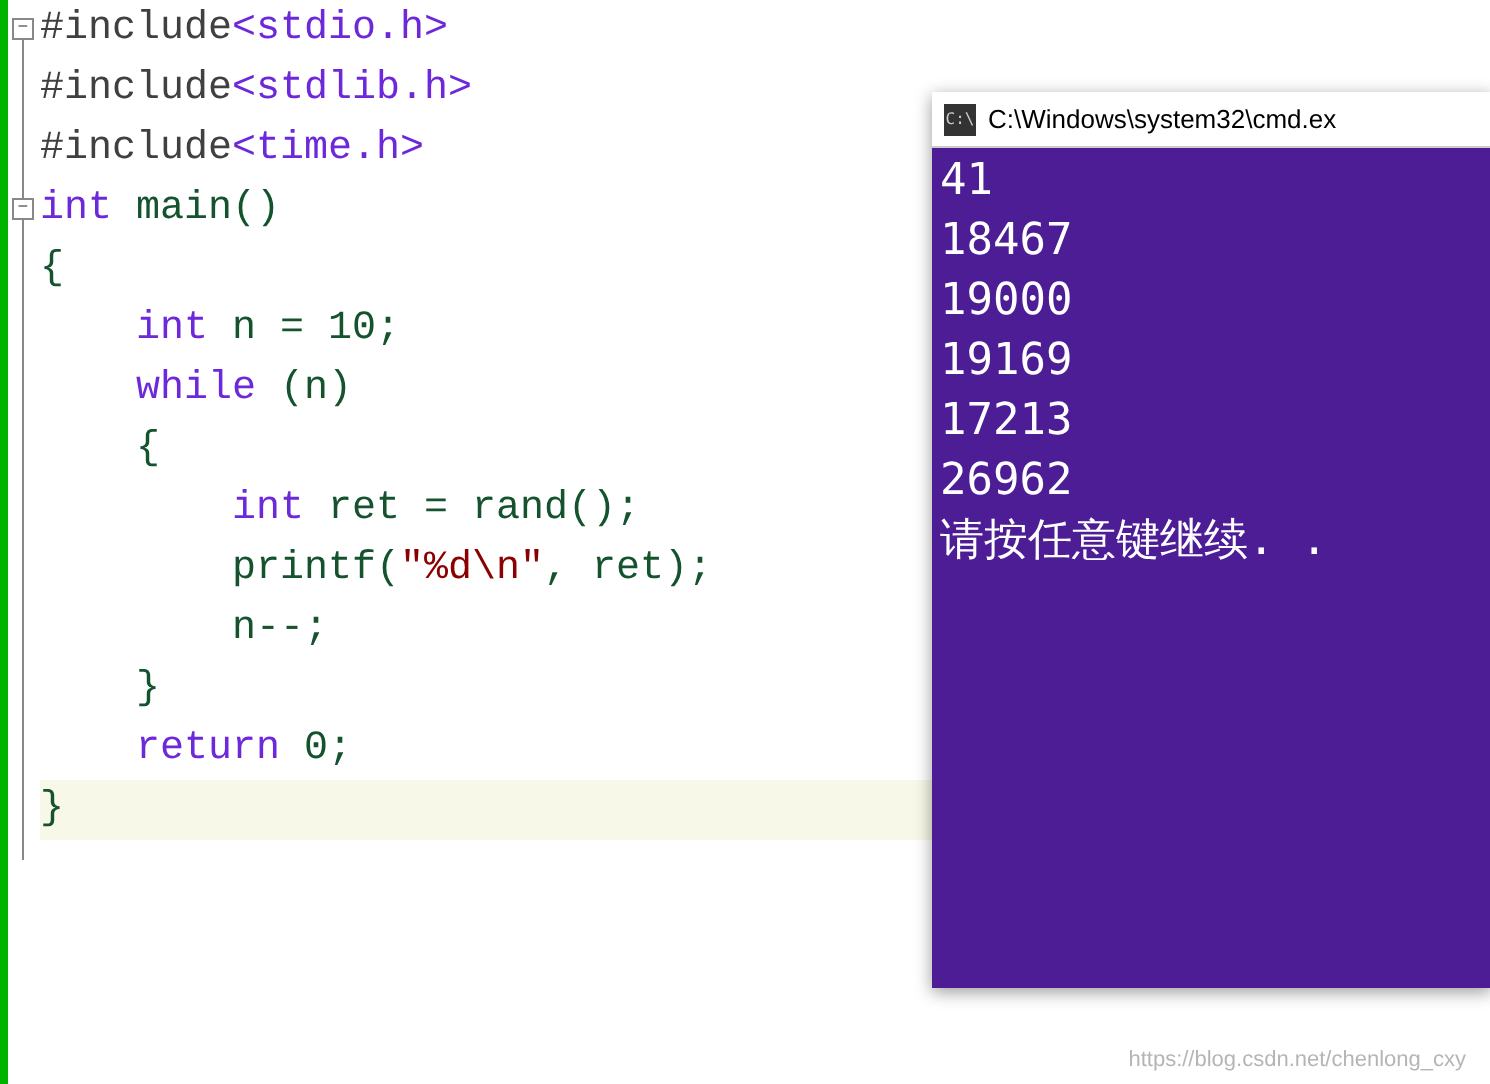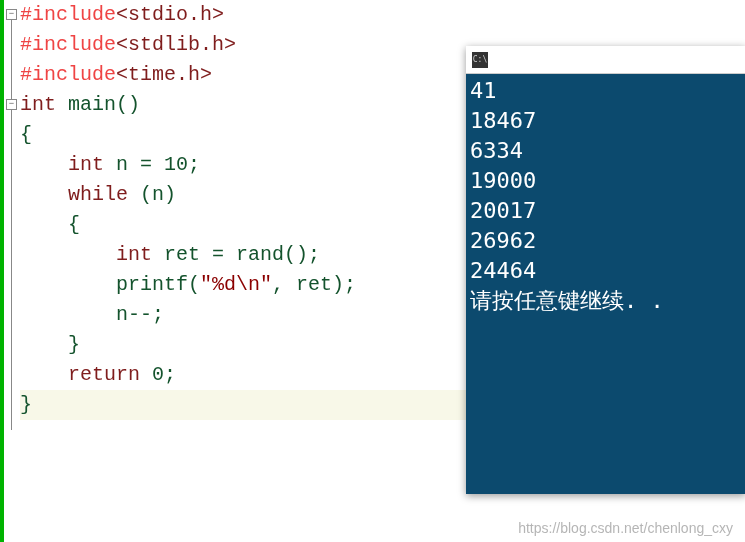--- a/index.html
+++ b/index.html
@@ -40,22 +40,22 @@
       left: 7px;
       width: 1px;
       background: #888;
     }
     .code-area {
       flex: 1;
       padding-left: 2px;
       line-height: 30px;
       white-space: pre;
     }
-    .kw-blue { color: #7f1d1d; }
-    .kw-brown { color: #ef4444; }
+    .kw-blue { color: #6d28d9; }
+    .kw-brown { color: #404040; }
     .str { color: #8b0000; }
     .plain { color: #14532d; }
     .hl-line { background: #f8f8e8; }
     
     .console-window {
       position: absolute;
       top: 46px;
       left: 466px;
       width: 280px;
       background: #000;
@@ -78,61 +78,61 @@
       background: #333;
       margin-right: 6px;
       display: flex;
       align-items: center;
       justify-content: center;
       font-size: 8px;
       color: #ccc;
       font-family: monospace;
     }
     .console-body {
-      background: #0c4a6e;
+      background: #4c1d95;
       color: #fff;
       font-family: 'NSimSun', 'SimSun', Consolas, monospace;
       font-size: 22px;
       line-height: 30px;
       padding: 2px 4px;
       min-height: 420px;
     }
     .console-line { white-space: nowrap; }
     
     .watermark {
       position: absolute;
       bottom: 6px;
       right: 12px;
       font-family: 'Microsoft YaHei', sans-serif;
-      font-size: 14px;
+      font-size: 11px;
       color: rgba(150,150,150,0.7);
     }
   </style>
 </head>
 <body>
 
 <div class="editor">
   <div class="gutter" id="gutter">
       <div class="fold-icon" style="top: 9px;">−</div>
       <div class="fold-icon" style="top: 99px;">−</div>
       <div class="fold-line" style="top: 20px; height: 80px;"></div>
       <div class="fold-line" style="top: 110px; height: 320px;"></div>
     </div>
   <div class="code-area" id="code"><div><span class="kw-brown">#include</span><span class="kw-blue">&lt;stdio.h&gt;</span></div><div><span class="kw-brown">#include</span><span class="kw-blue">&lt;stdlib.h&gt;</span></div><div><span class="kw-brown">#include</span><span class="kw-blue">&lt;time.h&gt;</span></div><div><span class="kw-blue">int</span><span class="plain"> main()</span></div><div><span class="plain">{</span></div><div><span class="plain">    </span><span class="kw-blue">int</span><span class="plain"> n = 10;</span></div><div><span class="plain">    </span><span class="kw-blue">while</span><span class="plain"> (n)</span></div><div><span class="plain">    {</span></div><div><span class="plain">        </span><span class="kw-blue">int</span><span class="plain"> ret = rand();</span></div><div><span class="plain">        printf(</span><span class="str">"%d\n"</span><span class="plain">, ret);</span></div><div><span class="plain">        n--;</span></div><div><span class="plain">    }</span></div><div><span class="plain">    </span><span class="kw-blue">return</span><span class="plain"> 0;</span></div><div class="hl-line"><span class="plain">}</span></div></div>
 </div>
 
 <div class="console-window">
   <div class="console-titlebar">
     <span class="console-icon">C:\</span>
+    <span>C:\Windows\system32\cmd.ex</span>
   </div>
   <div class="console-body" id="console-body">
       <div class="console-line">41</div>
       <div class="console-line">18467</div>
-      <div class="console-line">6334</div>
       <div class="console-line">19000</div>
-      <div class="console-line">20017</div>
+      <div class="console-line">19169</div>
+      <div class="console-line">17213</div>
       <div class="console-line">26962</div>
-      <div class="console-line">24464</div>
       <div class="console-line">请按任意键继续. .</div>
     </div>
 </div>
 
 <div class="watermark">https://blog.csdn.net/chenlong_cxy</div>
 
 </body></html>

